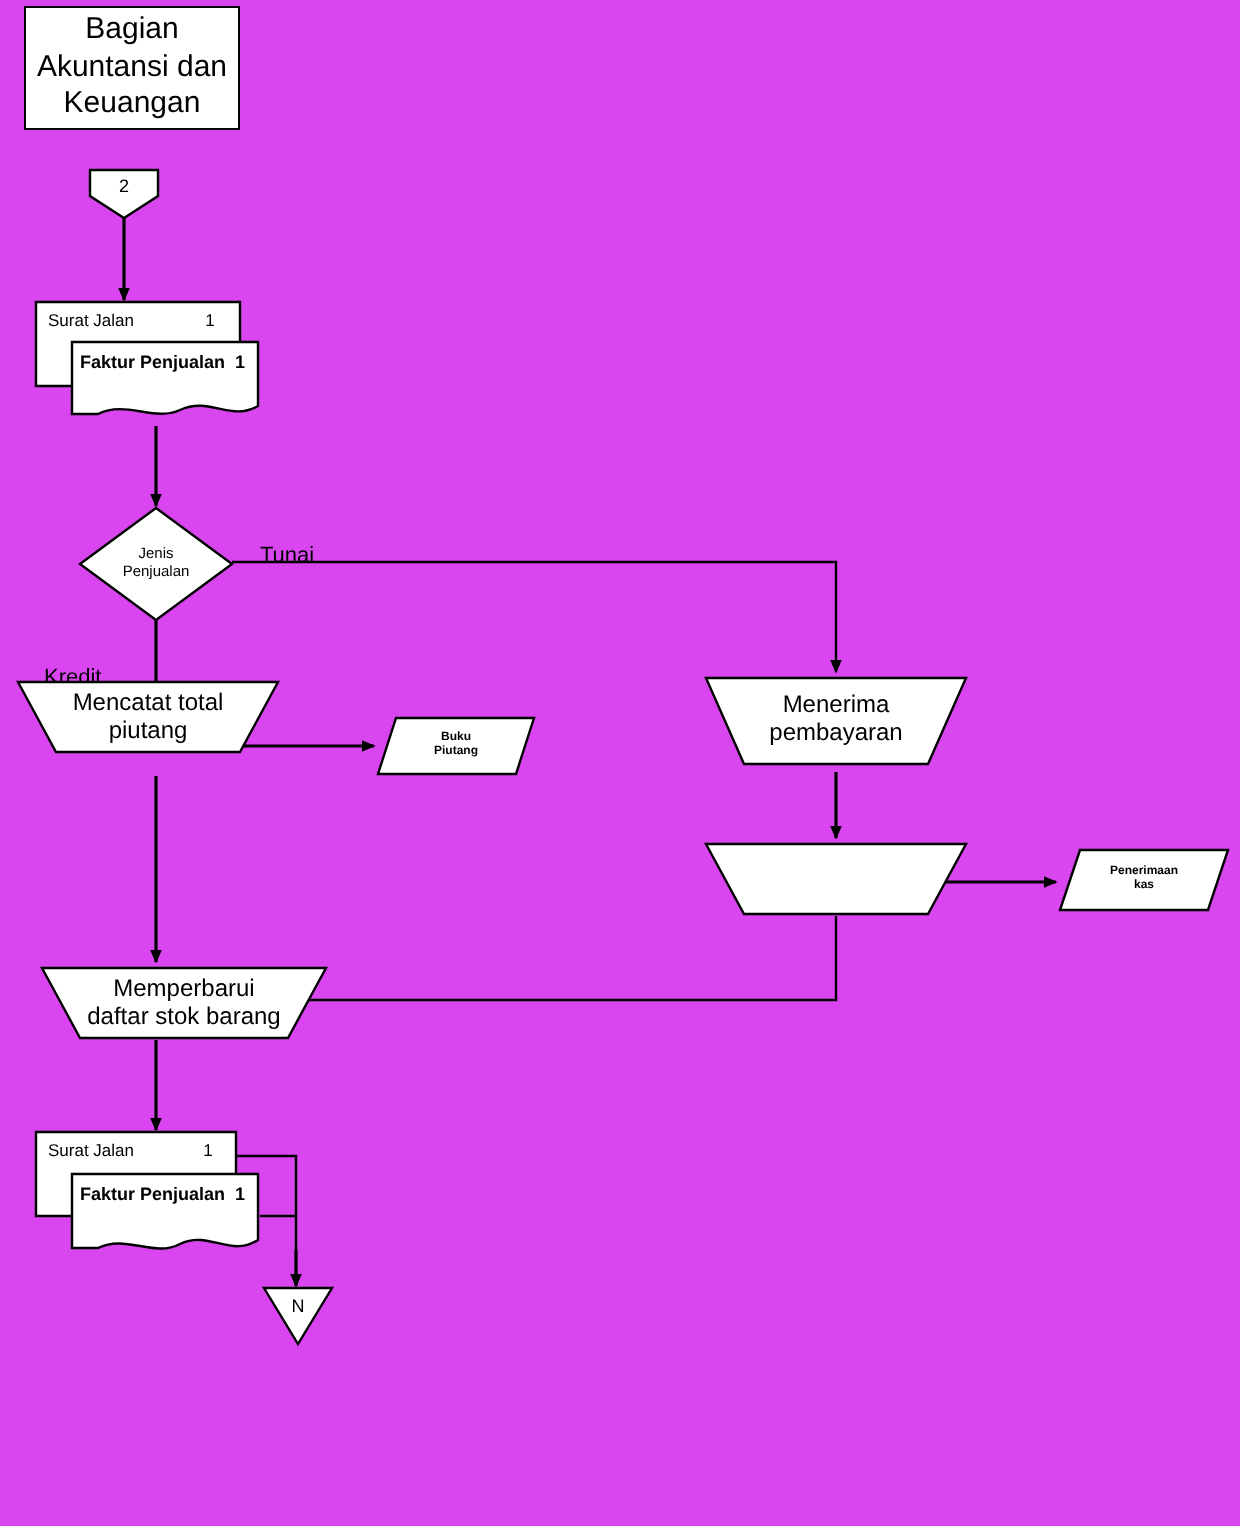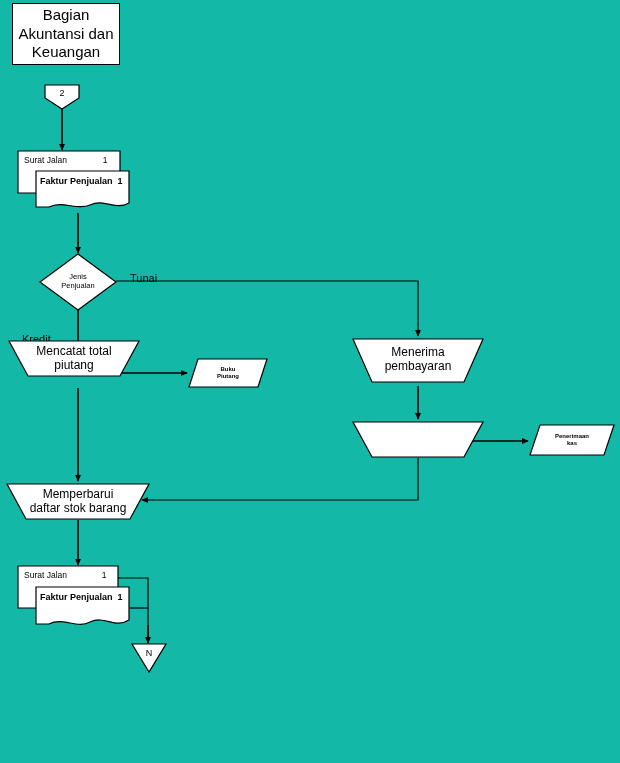--- a/index.html
+++ b/index.html
@@ -9,21 +9,21 @@
     background: #ffffff;
   }
   body {
     font-family: "Liberation Sans", sans-serif;
     color: #000000;
   }
   #canvas {
     position: relative;
     width: 620px;
     height: 763px;
-    background: #14b8a6;
+    background: #d946ef;
     overflow: hidden;
   }
   .node {
     position: absolute;
     box-sizing: border-box;
   }
   .node svg {
     position: absolute;
     left: 0;
     top: 0;
@@ -184,21 +184,21 @@
   </div>
 
   <div class="node" style="left:529px; top:424px; width:86px; height:32px;">
     <svg width="86" height="32" viewBox="0 0 86 32">
       <path d="M11,1 L85,1 L75,31 L1,31 Z" fill="#fff" stroke="#000" stroke-width="1.2"></path>
     </svg>
     <div class="lbl t-tiny" style="left:12px; top:3px; width:62px; height:26px;">Penerimaan
 kas</div>
   </div>
 
-  <div class="node" style="left:6px; top:481px; width:144px; height:40px;">
+  <div class="node" style="left:20px; top:481px; width:144px; height:40px;">
     <svg width="144" height="40" viewBox="0 0 144 40">
       <path d="M1,3 L143,3 L124,38 L20,38 Z" fill="#fff" stroke="#000" stroke-width="1.2"></path>
     </svg>
     <div class="lbl t-proc" style="left:16px; top:6px; width:112px; height:30px;">Memperbarui
 daftar stok barang</div>
   </div>
 
   <div class="node" style="left:17px; top:565px; width:102px; height:55px;">
     <svg width="102" height="55" viewBox="0 0 102 55">
       <path d="M1,1 L101,1 L101,40 C87,47 77,34 61,41 C47,47 33,36 19,43 L1,43 Z" fill="#fff" stroke="#000" stroke-width="1.2"></path>

